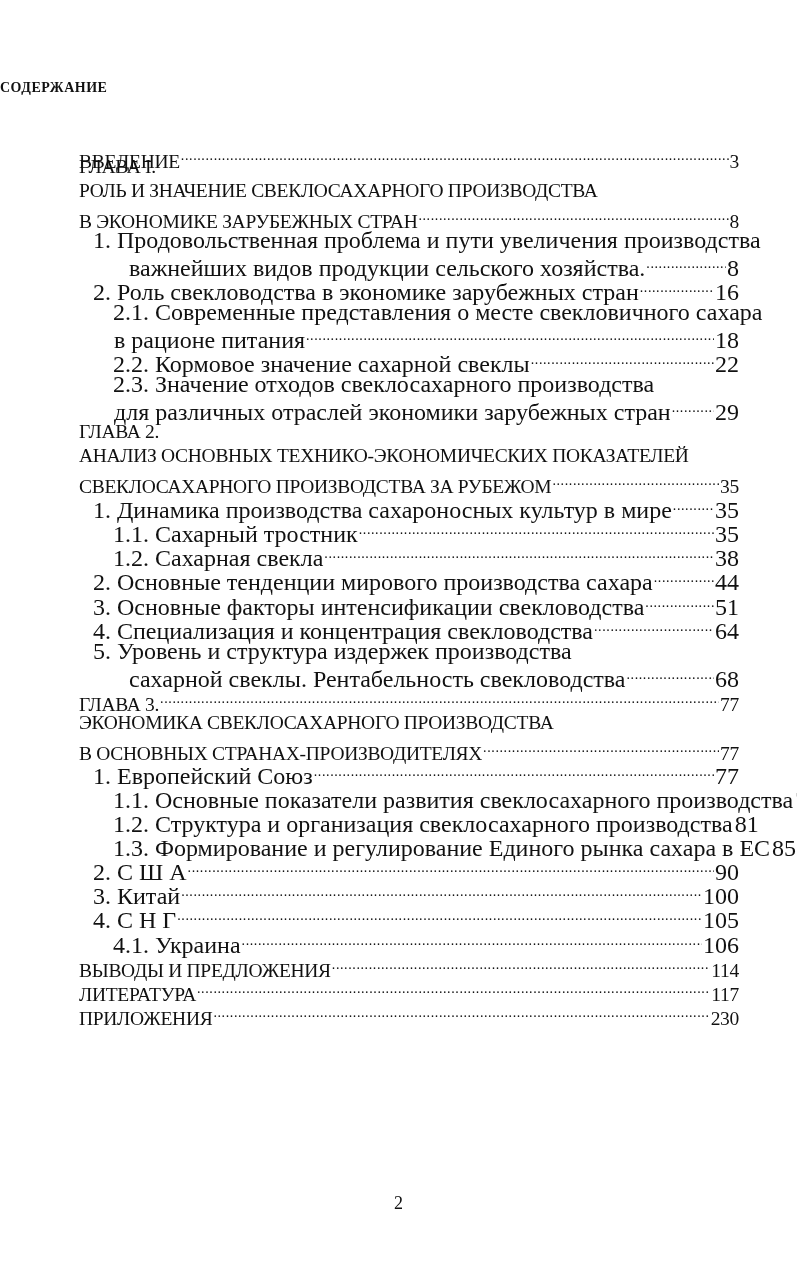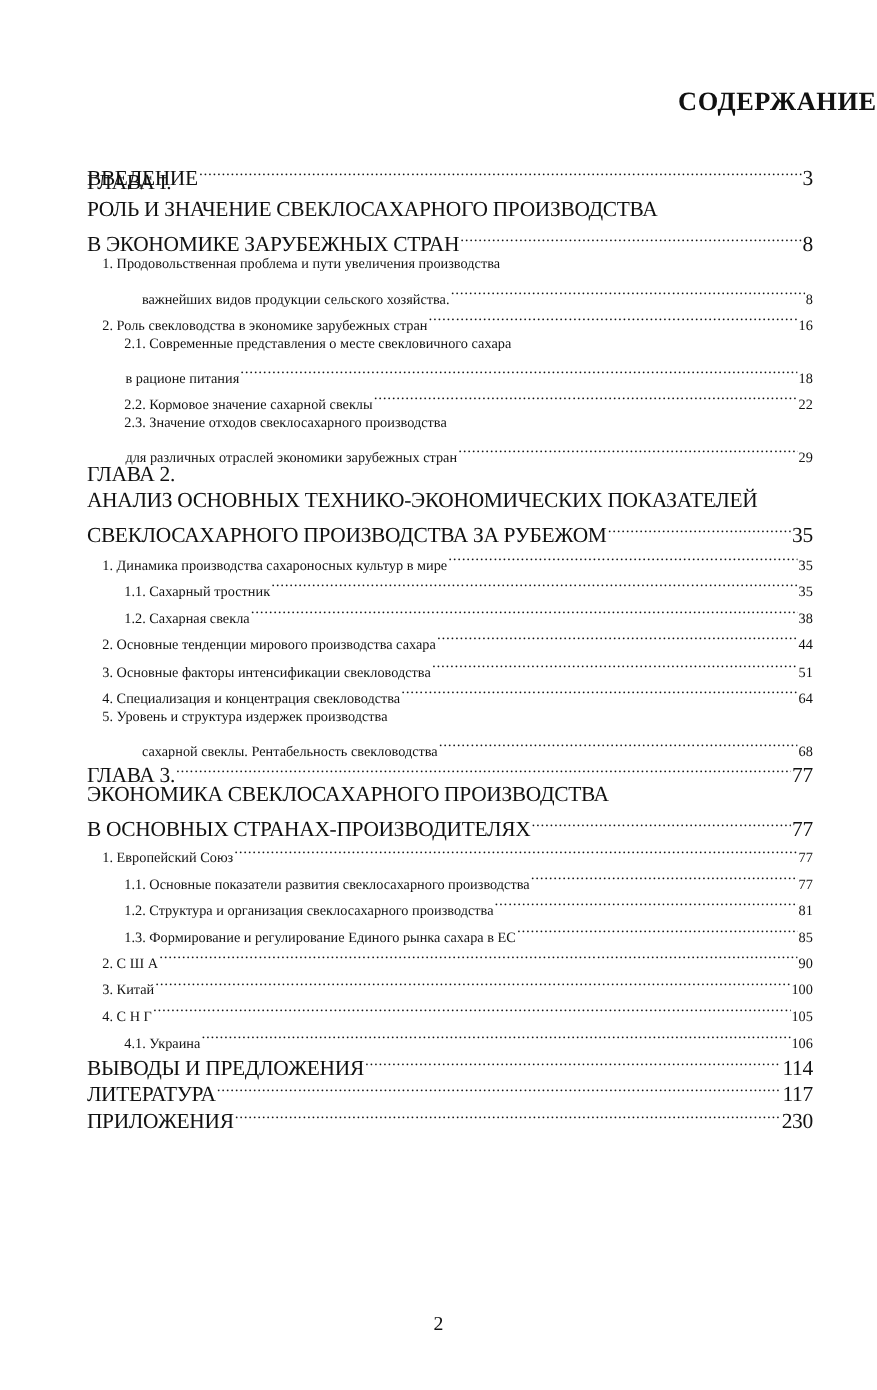--- a/index.html
+++ b/index.html
@@ -1,21 +1,21 @@
 <!DOCTYPE html>
 <html><head>
 <meta charset="utf-8">
 <style>
   html, body { margin: 0; padding: 0; background: #ffffff; }
   body { width: 797px; height: 1264px; position: relative; overflow: hidden;
          font-family: "Liberation Serif", "DejaVu Serif", serif; color: #111; }
-  .title { position: absolute; top: 80px; left: 0; width: 797px; text-align: right;
-           font-weight: bold; font-size: 24px; letter-spacing: 0.5px; }
+  .title { position: absolute; top: 80px; left: 0; width: 797px; text-align: left;
+           font-weight: bold; font-size: 14px; letter-spacing: 0.5px; }
   .line { position: absolute; right: 58px; height: 24px; line-height: 24px;
-          font-size: 13px; display: flex; align-items: baseline; white-space: nowrap; }
+          font-size: 24px; display: flex; align-items: baseline; white-space: nowrap; }
   .line .txt { flex: 0 0 auto; }
   .line .dots { flex: 1 1 auto; overflow: hidden; height: 24px; margin: 0 1px; position: relative; }
   .line .dots::before { content: "................................................................................................................................................................................................................................"; position: absolute; left: 0; bottom: 0; letter-spacing: 0.6px; font-size: 14px; }
   .line .pg { flex: 0 0 auto; }
   .line.nodots { right: auto; text-align: right; }
   .lvl0 { left: 79px; font-size: 19.5px; letter-spacing: -0.3px; }
   .lvl1 { left: 93px; }
   .lvl2 { left: 113px; }
   .cont1 { left: 93px; margin-left: 36px; }
   .cont2 { left: 114px; }

